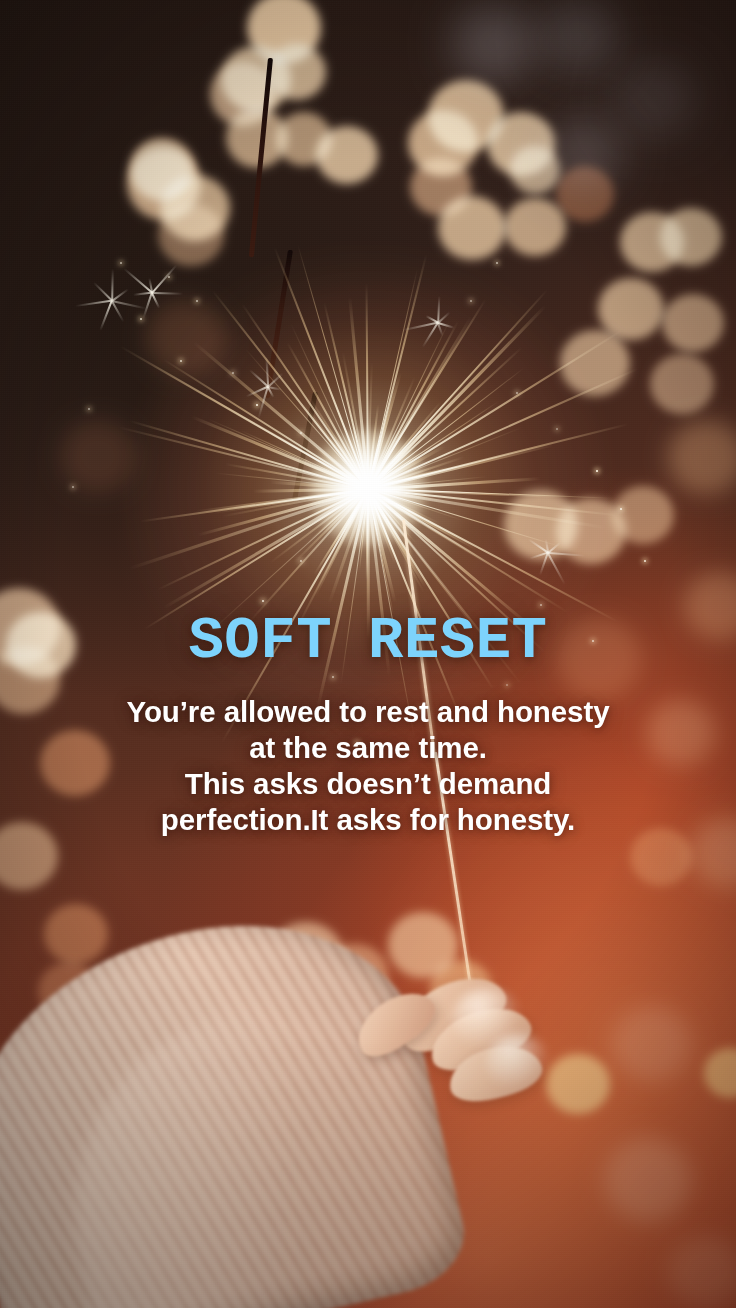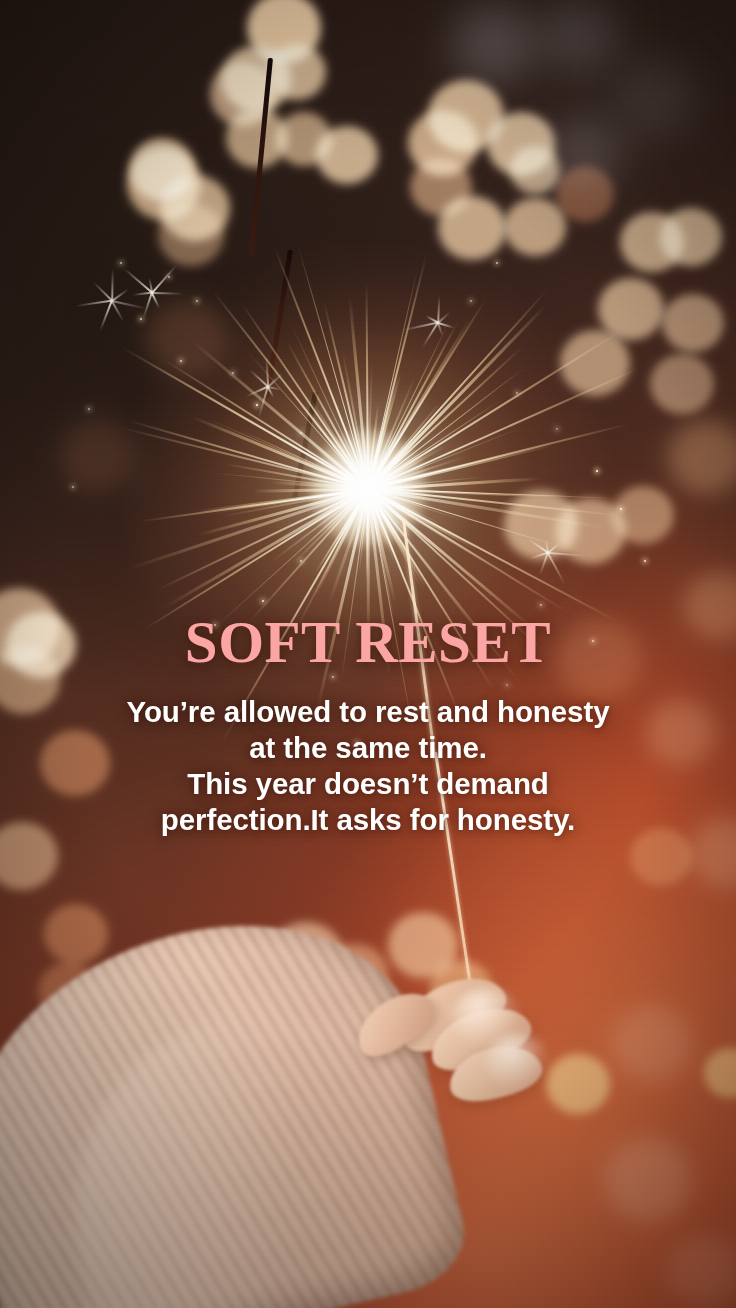--- a/index.html
+++ b/index.html
@@ -168,26 +168,26 @@
   }
 
   
   #caption{
     position:absolute;
     left:0; right:0; top:612px;
     text-align:center;
     z-index:30;
   }
   #headline{
-    font-family:Liberation Serif, serif;
+    font-family:Liberation Mono, monospace;
     font-weight:700;
     font-size:59px;
     line-height:60px;
     letter-spacing:.5px;
-    color:#fca5a5;
+    color:#7dd3fc;
     text-shadow:0 2px 10px rgba(50,18,8,.55), 0 0 26px rgba(60,22,10,.35);
   }
   #body-copy{
     margin-top:22px;
     font-family:"Liberation Sans", sans-serif;
     font-weight:700;
     font-size:29.5px;
     line-height:36px;
     letter-spacing:-.1px;
     color:#ffffff;
@@ -491,18 +491,18 @@
 
   <div class="layer" id="warm-overlay"></div>
   <div class="layer" id="bg-vignette"></div>
   <div class="layer" id="grain"></div>
 
   <div id="caption">
     <h1 id="headline">SOFT RESET</h1>
     <div id="body-copy">
       <span class="line">You’re allowed to rest and honesty</span>
       <span class="line">at the same time.</span>
-      <span class="line">This year doesn’t demand</span>
+      <span class="line">This asks doesn’t demand</span>
       <span class="line">perfection.It asks for honesty.</span>
     </div>
   </div>
 
 </div>
 
 </body></html>

